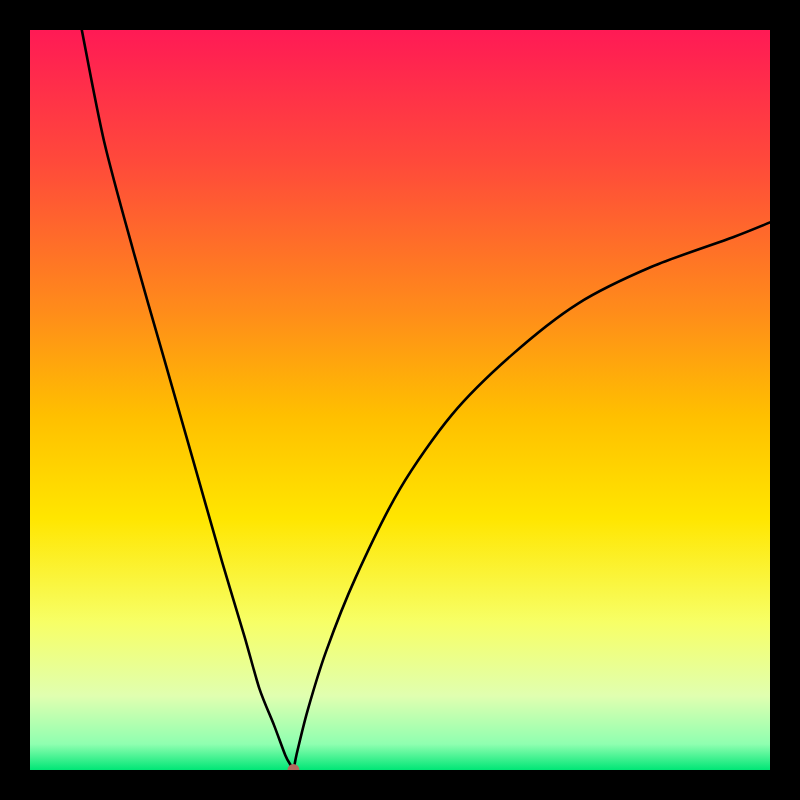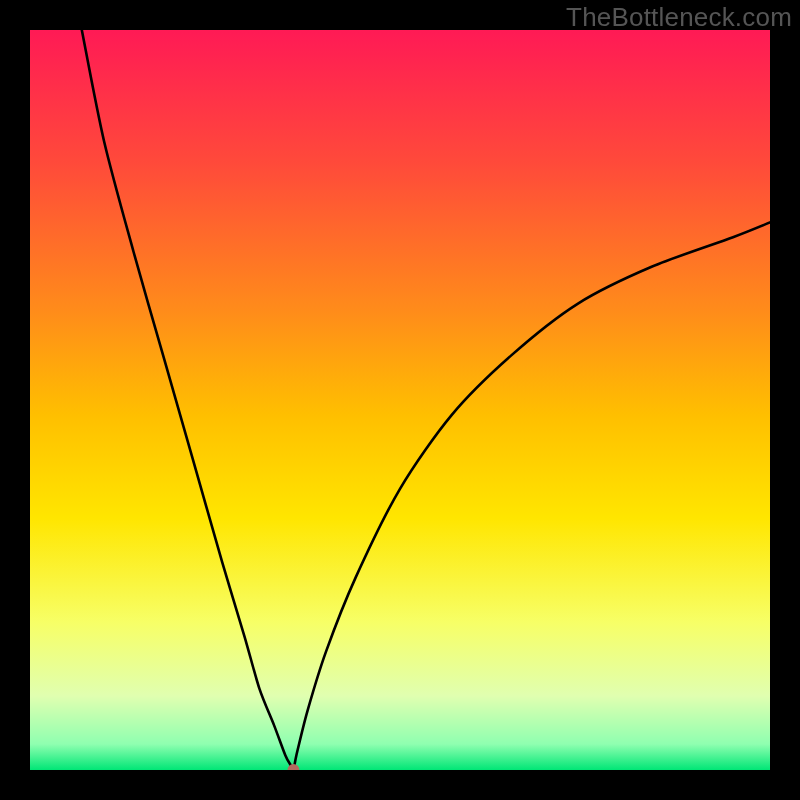--- a/index.html
+++ b/index.html
@@ -38,21 +38,20 @@
   .plot-area svg {
     display: block;
     width: 100%;
     height: 100%;
   }
 </style>
 </head>
 <body>
 
 <div class="frame">
-  <div class="watermark">TheBottleneck.com</div>
   <div class="plot-area">
     <svg viewBox="0 0 740 740" preserveAspectRatio="none">
       <defs>
         <linearGradient id="bg-grad" x1="0" y1="0" x2="0" y2="1">
             <stop offset="0%" stop-color="#ff1a55"></stop>
             <stop offset="18%" stop-color="#ff4a3a"></stop>
             <stop offset="38%" stop-color="#ff8c1a"></stop>
             <stop offset="52%" stop-color="#ffbf00"></stop>
             <stop offset="66%" stop-color="#ffe600"></stop>
             <stop offset="80%" stop-color="#f7ff66"></stop>

